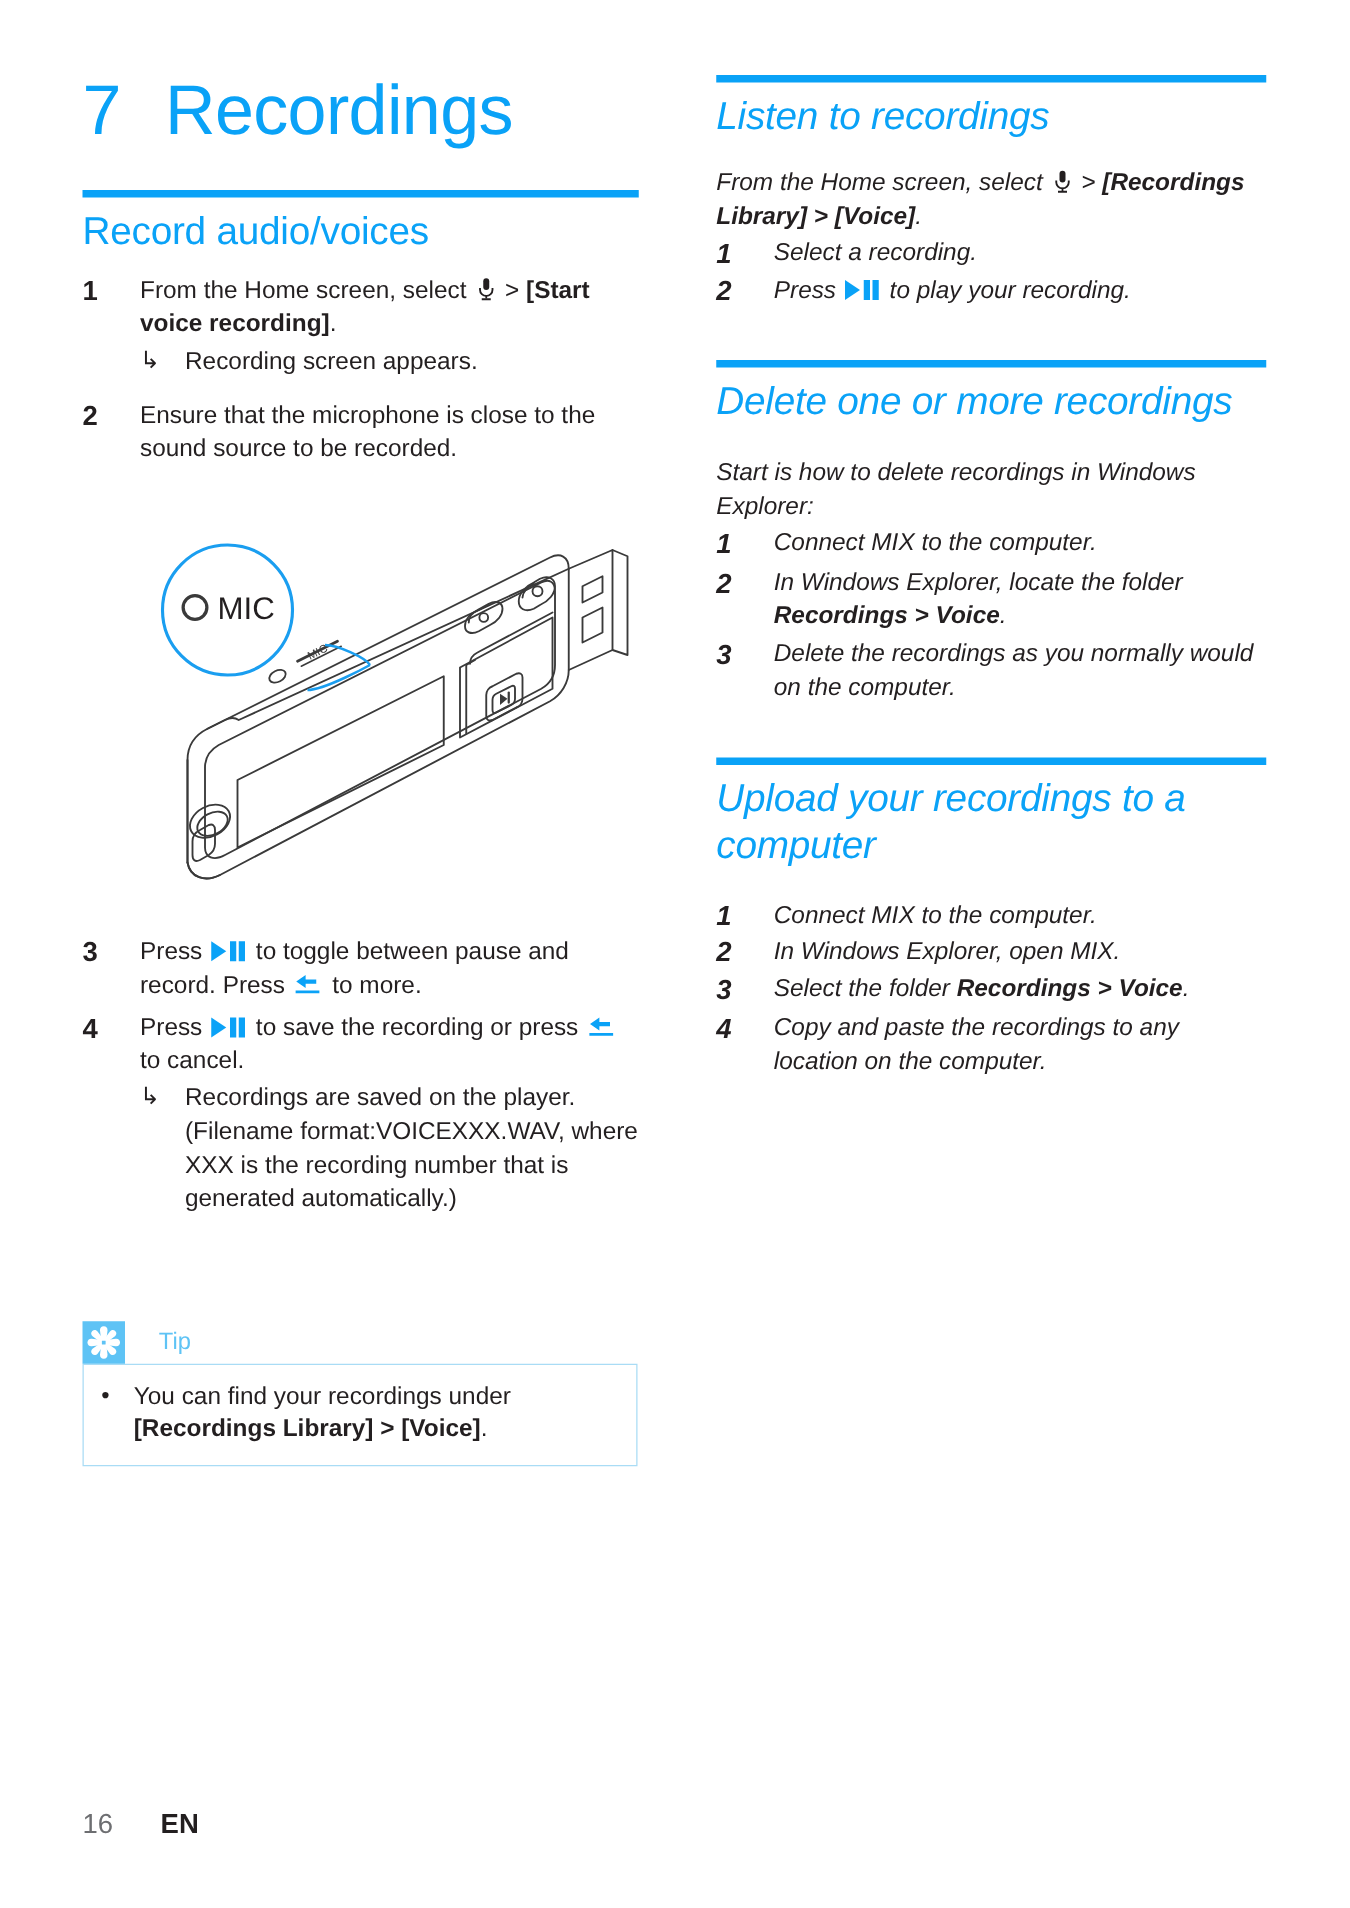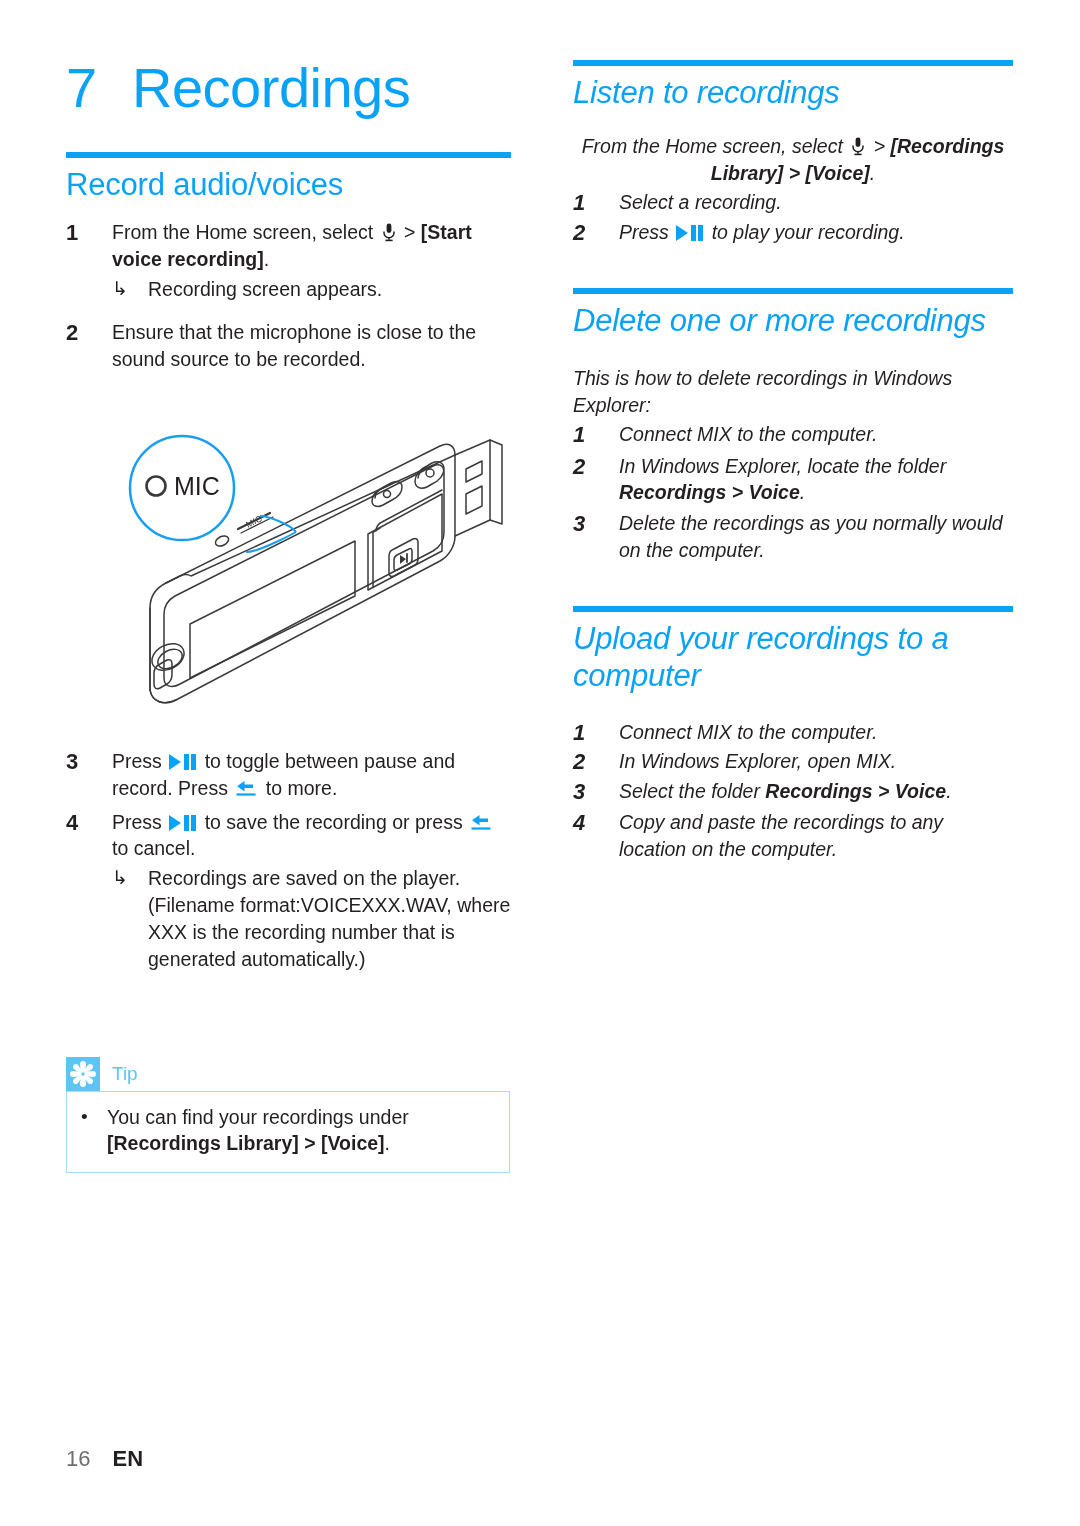--- a/index.html
+++ b/index.html
@@ -164,20 +164,21 @@
   .tip {
     position: absolute;
     left: 66px;
     top: 1057px;
     width: 444px;
   }
   .tip-head {
     display: flex;
     align-items: center;
     height: 34px;
+    gap: 15px;
   }
   .tip-icon {
     width: 34px;
     height: 34px;
     background: #5ec3f5;
     flex: none;
     position: relative;
   }
   .tip-label {
     color: #5ec3f5;
@@ -221,20 +222,21 @@
     align-items: baseline;
     font-size: 22px;
   }
   .footer .pg {
     color: #6d6e71;
     margin-right: 22px;
   }
   .footer .lang {
     color: #231f20;
     font-weight: 700;
+    margin-left: 16px;
   }
 
   .block { margin-bottom: 0; }
 </style>
 </head>
 <body>
 
 <div class="page">
 
   <div class="col-left">
@@ -393,21 +395,21 @@
       </div>
     </div>
   </div>
 
   <div class="col-right">
 
     <div class="block">
       <div class="rule"></div>
       <h2 class="section-title">Listen to recordings</h2>
 
-      <p class="para" style="margin-top:22px;text-align:center;"><span> From the Home screen, select </span><svg class="ico ico-mic" viewBox="0 0 14 19">
+      <p class="para" style="margin-top:22px;"><span> From the Home screen, select </span><svg class="ico ico-mic" viewBox="0 0 14 19">
             <rect x="4.6" y="0.6" width="4.8" height="9.4" rx="2.4" fill="#231f20"></rect>
             <path d="M2 8.4 v1.3 a5 5 0 0 0 10 0 V8.4" fill="none" stroke="#231f20" stroke-width="1.5"></path>
             <rect x="6.3" y="14.2" width="1.4" height="2.6" fill="#231f20"></rect>
             <rect x="3.4" y="16.6" width="7.2" height="1.6" fill="#231f20"></rect>
           </svg><span> &gt; </span><b>[Recordings Library] &gt; [Voice]</b><span>.</span></p>
 
       <ol class="steps">
         <li style="margin-top:2px;">
           <span class="num">1</span>
           <span class="txt">Select a recording.</span>
@@ -416,21 +418,21 @@
           <span class="num">2</span>
           <span class="txt"><span>Press </span><span class="ico ico-playpause"><span class="tri"></span><span class="b1"></span><span class="b2"></span></span><span> to play your recording.</span></span>
         </li>
       </ol>
     </div>
 
     <div class="block" style="margin-top:42px;">
       <div class="rule"></div>
       <h2 class="section-title">Delete one or more recordings</h2>
 
-      <p class="para" style="margin-top:26px;">This is how to delete recordings in Windows Explorer:</p>
+      <p class="para" style="margin-top:26px;">Start is how to delete recordings in Windows Explorer:</p>
 
       <ol class="steps">
         <li style="margin-top:2px;">
           <span class="num">1</span>
           <span class="txt">Connect MIX to the computer.</span>
         </li>
         <li style="margin-top:4px;">
           <span class="num">2</span>
           <span class="txt"><span>In Windows Explorer, locate the folder </span><b>Recordings &gt; Voice</b><span>.</span></span>
         </li>

